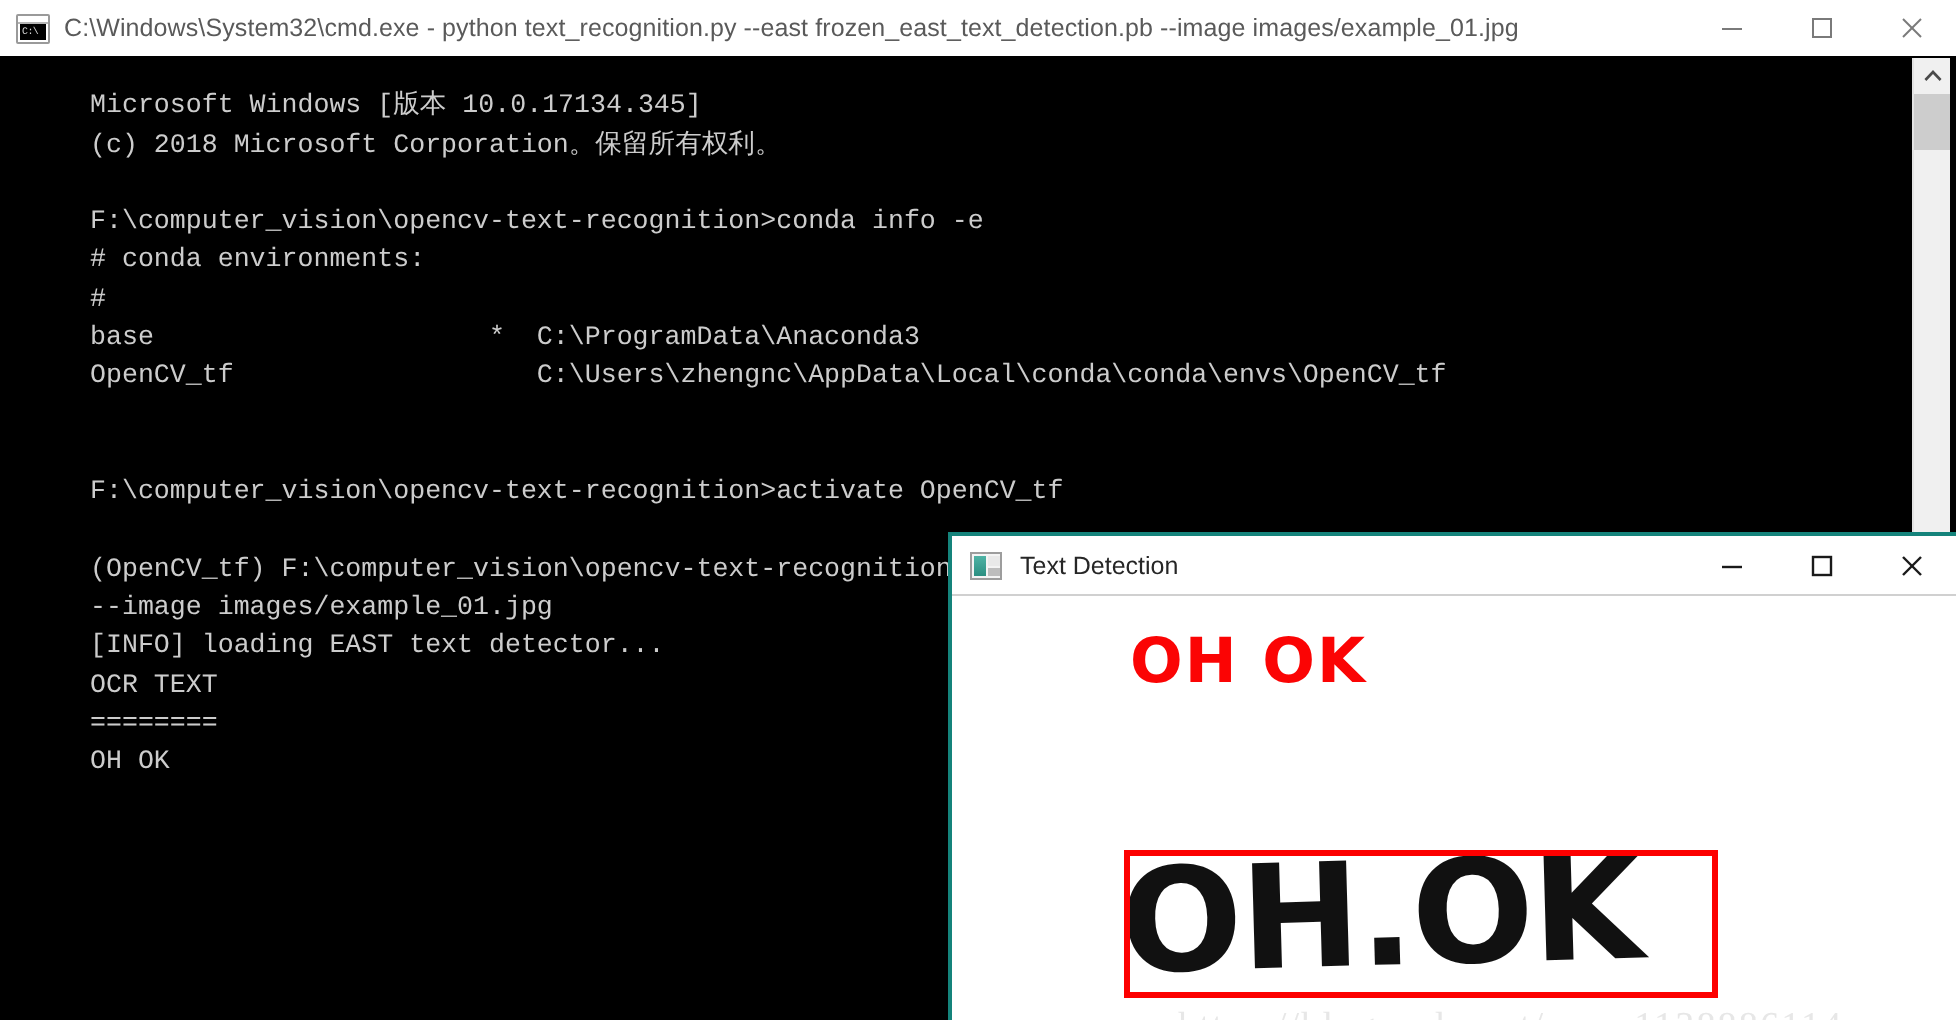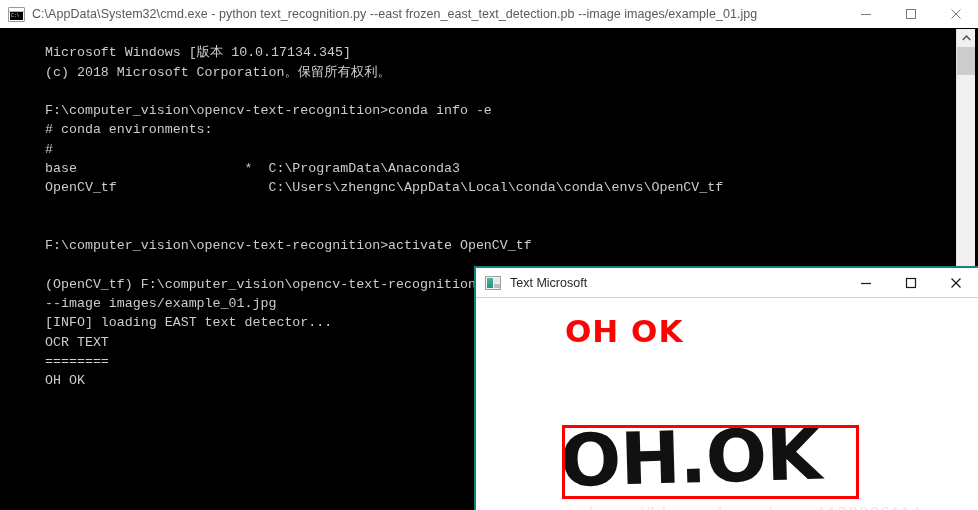--- a/index.html
+++ b/index.html
@@ -250,21 +250,21 @@
 </style>
 </head>
 <body>
 
 <div id="cmd-window">
 
   <div id="cmd-titlebar">
     <div id="cmd-icon">
       <div class="icon-screen">C:\</div>
     </div>
-    <span id="cmd-title-text">C:\AppData\System32\cmd.exe - python  text_recognition.py --east frozen_east_text_detection.pb --image images/example_01.jpg</span>
+    <span id="cmd-title-text">C:\Windows\System32\cmd.exe - python  text_recognition.py --east frozen_east_text_detection.pb --image images/example_01.jpg</span>
 
     <div class="cmd-ctrl-group">
       <div class="cmd-ctrl">
         <svg width="12" height="12" viewBox="0 0 12 12" aria-hidden="true">
           <line x1="1" y1="6.5" x2="11" y2="6.5" stroke="#7a7a7a" stroke-width="1"></line>
         </svg>
       </div>
       <div class="cmd-ctrl">
         <svg width="12" height="12" viewBox="0 0 12 12" aria-hidden="true">
           <rect x="1.5" y="1.5" width="9" height="9" fill="none" stroke="#7a7a7a" stroke-width="1"></rect>
@@ -312,21 +312,21 @@
 </div>
 
 <div id="detect-window">
 
   <div id="detect-titlebar">
     <div id="detect-icon">
       <div class="tile-a"></div>
       <div class="tile-b"></div>
       <div class="tile-c"></div>
     </div>
-    <span id="detect-title-text">Text Microsoft</span>
+    <span id="detect-title-text">Text Detection</span>
 
     <div class="detect-ctrl-group">
       <div class="detect-ctrl">
         <svg width="14" height="14" viewBox="0 0 14 14" aria-hidden="true">
           <line x1="2" y1="7.5" x2="12" y2="7.5" stroke="#1a1a1a" stroke-width="1.2"></line>
         </svg>
       </div>
       <div class="detect-ctrl">
         <svg width="14" height="14" viewBox="0 0 14 14" aria-hidden="true">
           <rect x="2.5" y="2.5" width="9" height="9" fill="none" stroke="#1a1a1a" stroke-width="1.2"></rect>

